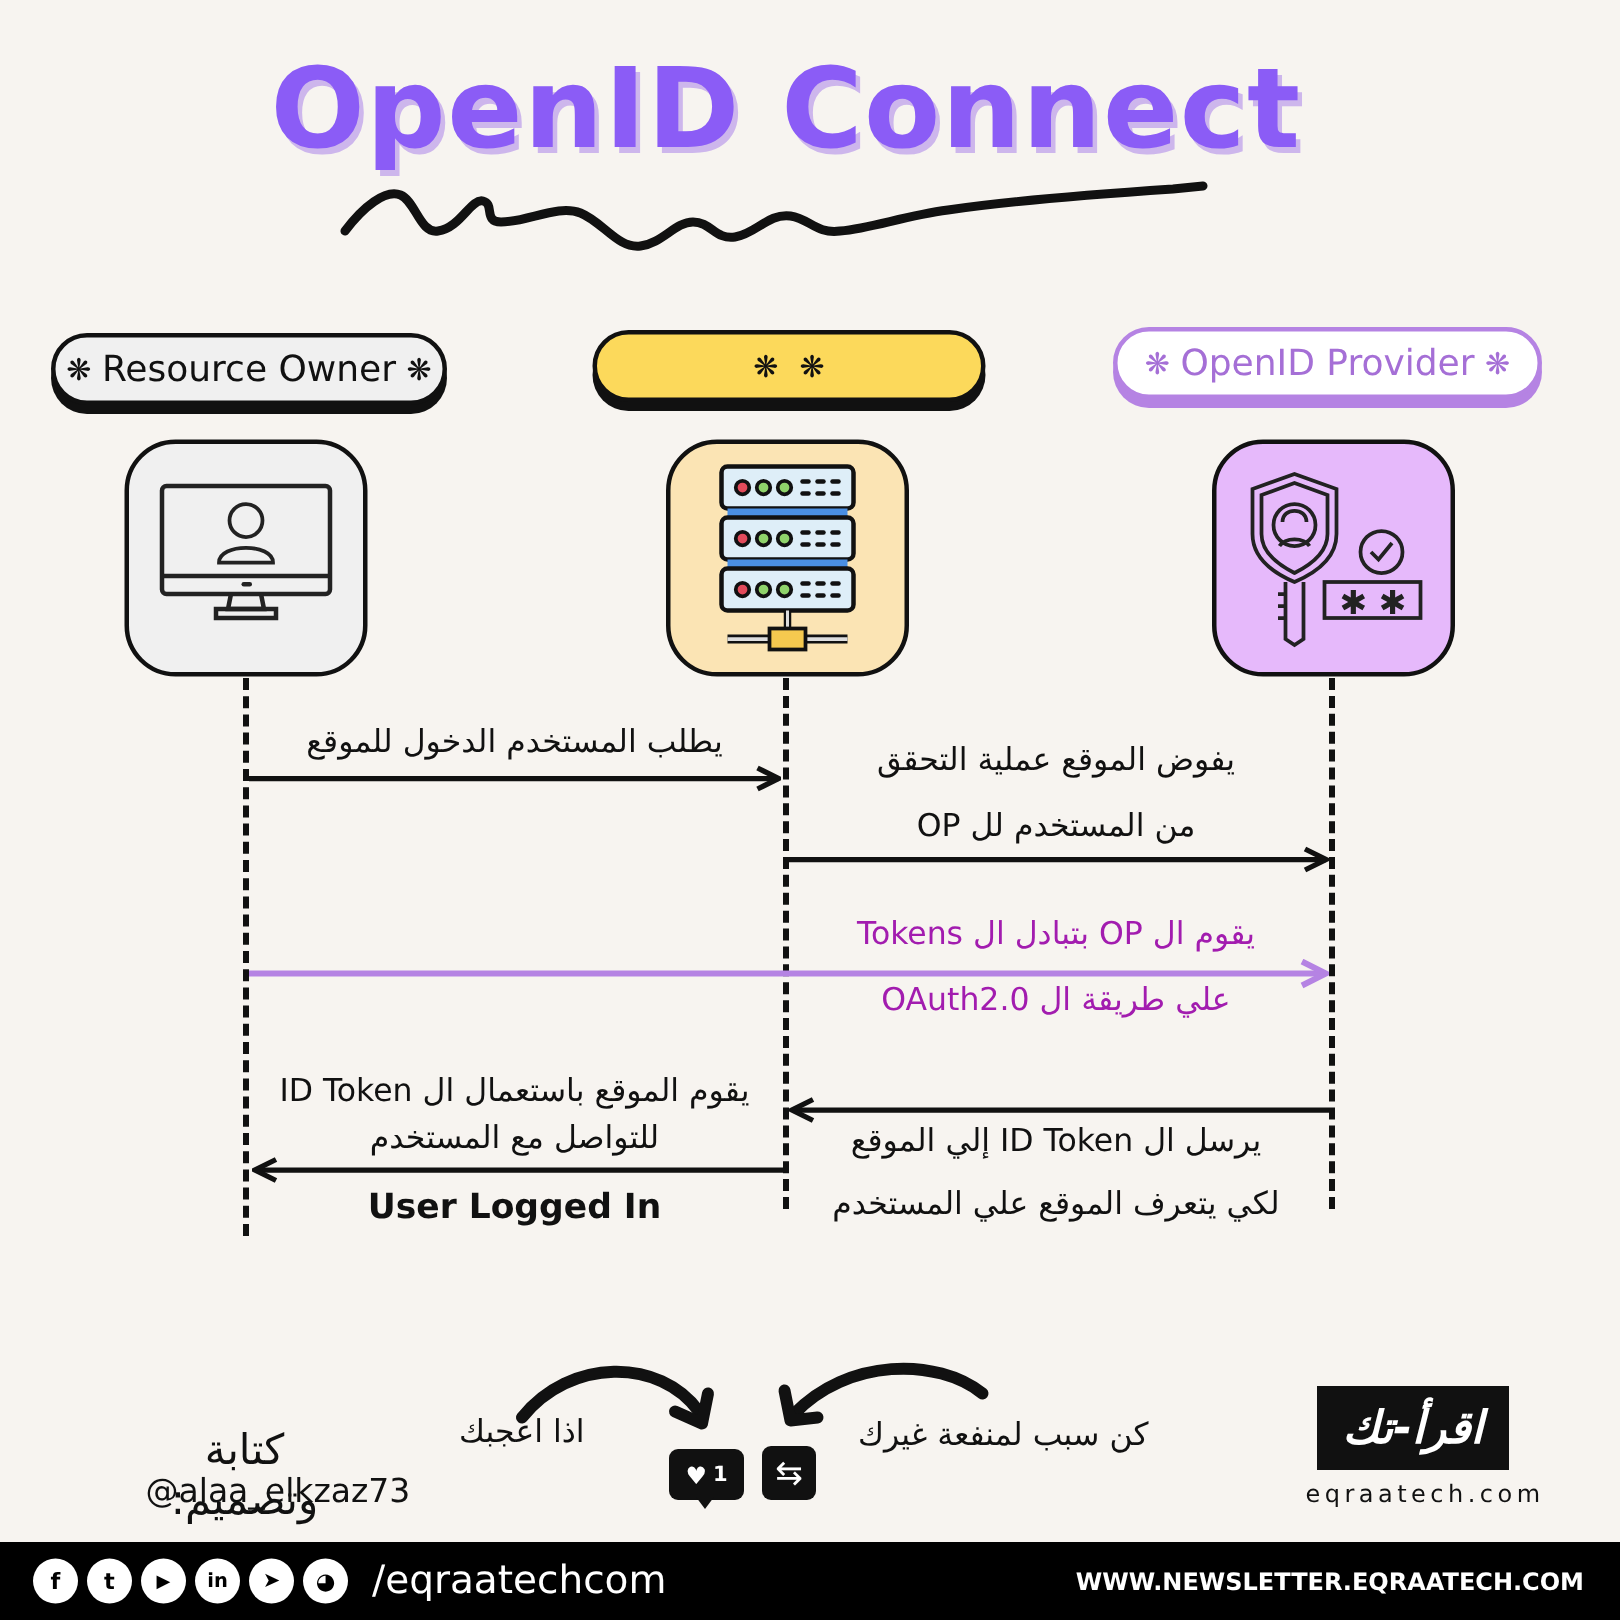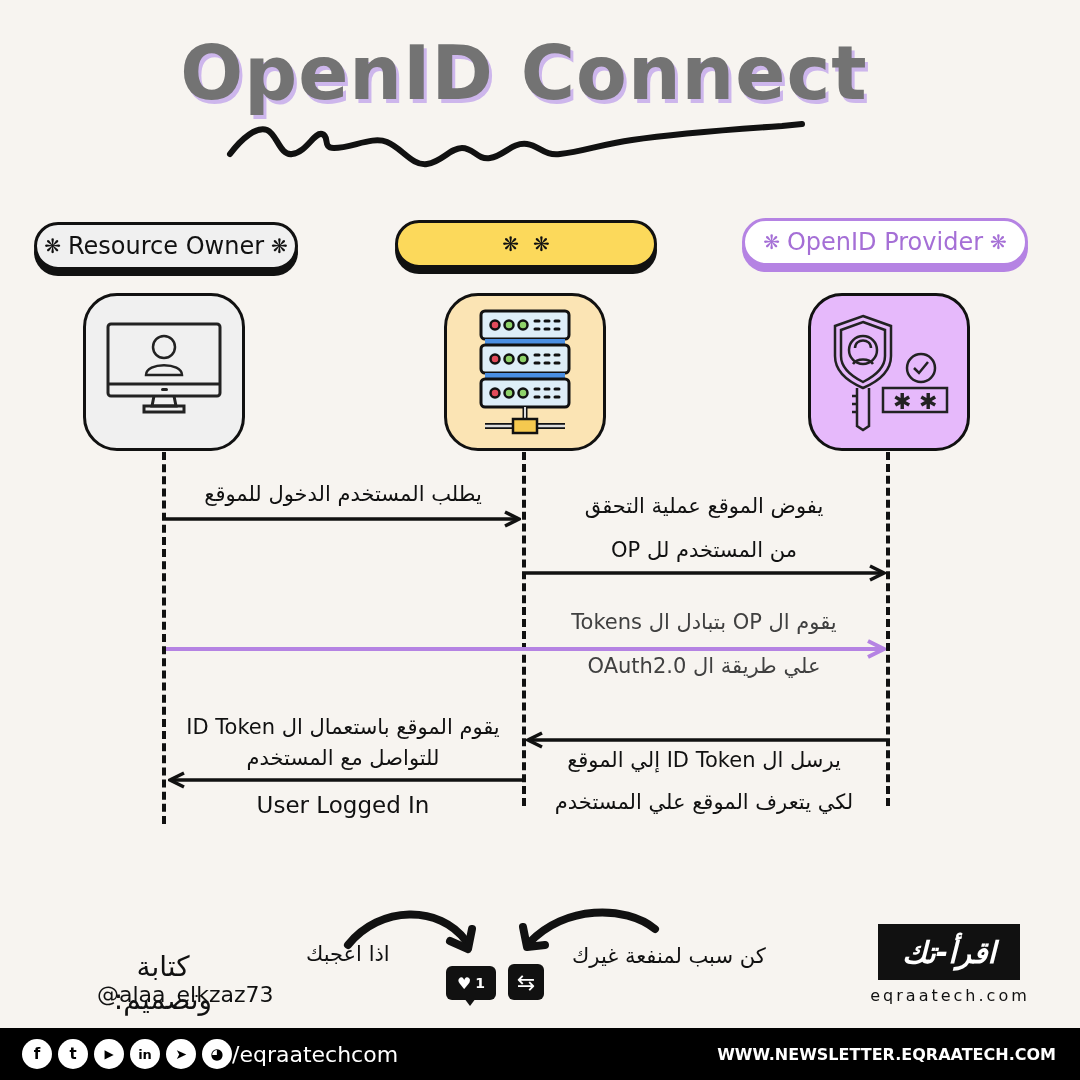--- a/index.html
+++ b/index.html
@@ -11,21 +11,21 @@
     color: #111;
   }
   .abs { position: absolute; }
   .title {
     left: 0; width: 1048px; top: 30px;
     text-align: center;
     font-family: "DejaVu Sans", sans-serif;
     font-weight: bold;
     font-size: 74px;
     letter-spacing: 1px;
-    color: #737373;
+    color: #8b5cf6;
     text-shadow: 3px 4px 0 #cdb6ec;
   }
   .squiggle { left: 222px; top: 118px; }
   .pill {
     height: 48px;
     border-radius: 26px;
     border: 3px solid #111;
     display: flex; align-items: center; justify-content: center;
     font-size: 24px;
     font-family: "DejaVu Sans", sans-serif;
@@ -53,41 +53,41 @@
   .ll-rp { left: 522px; top: 452px; height: 354px; }
   .ll-op { left: 886px; top: 452px; height: 354px; }
   .msg {
     direction: rtl;
     text-align: center;
     font-size: 21px;
     font-family: "DejaVu Sans", sans-serif;
     white-space: nowrap;
     line-height: 1;
   }
-  .purple { color: #404040; }
-  .bold { font-weight: normal; }
+  .purple { color: #a21caf; }
+  .bold { font-weight: bold; }
   .footer {
     left: 0; top: 1028px; width: 1080px; height: 52px;
     background: #000;
     display: flex; align-items: center;
     padding: 0 24px 0 22px;
     color: #fff;
   }
   .social { display: flex; align-items: center; gap: 6px; }
   .sicon {
     width: 30px; height: 30px; border-radius: 50%;
     background: #fff; color: #000;
     display: flex; align-items: center; justify-content: center;
     font-weight: bold; font-size: 15px;
     font-family: "DejaVu Sans", sans-serif;
   }
-  .handle-text { font-size: 22px; margin-left: 0; font-family: "DejaVu Sans", sans-serif; }
+  .handle-text { font-size: 26px; margin-left: 16px; font-family: "DejaVu Sans", sans-serif; }
   .newsletter { margin-left: auto; font-weight: bold; font-size: 16px; font-family: "DejaVu Sans", sans-serif; }
   .logo-box {
-    left: 878px; top: 924px; width: 142px; height: 56px;
+    left: 878px; top: 924px; width: 128px; height: 56px;
     background: #111;
     color: #fff;
     display: flex; align-items: center; justify-content: center;
     font-size: 30px; font-weight: bold; font-style: italic;
     direction: rtl;
   }
   .logo-url { left: 870px; top: 986px; width: 160px; text-align: center; font-size: 16px; letter-spacing: 3px; }
   .credit-ar { left: 88px; top: 950px; font-size: 28px; direction: rtl; width: 150px; text-align: center; }
   .credit-handle { left: 72px; top: 982px; font-size: 22px; width: 168px; text-align: center; margin-left: 25px; }
   .cta { font-size: 21px; direction: rtl; white-space: nowrap; }

